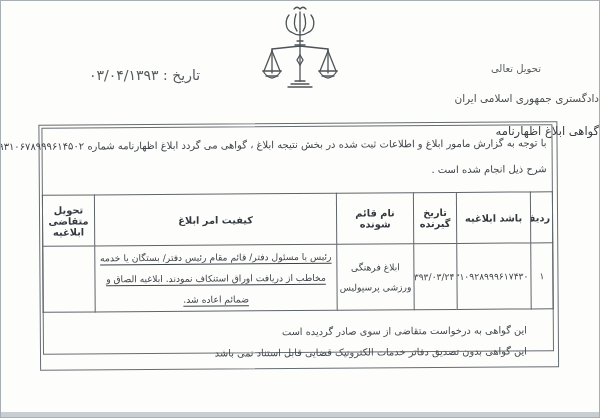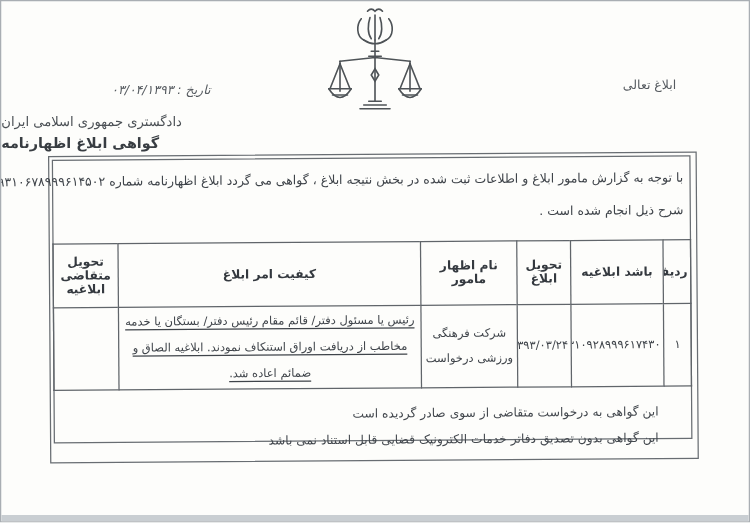--- a/index.html
+++ b/index.html
@@ -12,28 +12,28 @@
     overflow:hidden;
     font-family:"DejaVu Sans",sans-serif;
     color:#3f444a;
   }
   .bismillah{
     position:absolute;top:62px;right:58px;
     font-size:10px;color:#565b60;direction:rtl;
   }
   .doc-date{
     position:absolute;top:66px;left:88px;
-    font-size:10px;color:#565b60;direction:rtl;white-space:nowrap;font-style:italic;
+    font-size:14px;color:#565b60;direction:rtl;white-space:nowrap;
   }
   .header{
-    position:absolute;top:4px;left:0;right:0;text-align:left;
+    position:absolute;top:4px;left:0;right:0;text-align:right;
   }
   .emblem{display:block;margin:0 auto;}
   .org-name{font-size:10.5px;color:#4b5055;margin-top:1px;direction:rtl;}
-  .doc-title{font-size:11.5px;font-weight:bold;color:#383d42;margin-top:3px;direction:rtl;}
+  .doc-title{font-size:11.5px;font-weight:normal;color:#383d42;margin-top:20px;direction:rtl;}
   .doc-body{position:absolute;left:0;top:0;width:600px;height:418px;transform:rotate(-0.4deg);}
   .outer-frame{
     position:absolute;left:38px;top:122px;width:517px;height:244px;
     border:1px solid #686d72;
   }
   .inner-frame{
     position:absolute;left:41px;top:125px;width:509px;height:225px;
     border:1px solid #686d72;
     direction:rtl;
   }
@@ -69,21 +69,21 @@
   .scan-strip{
     position:absolute;left:0;right:0;bottom:0;height:5px;
     background:#c9ced2;
   }
 </style>
 </head>
 <body>
 
 <div class="page">
 
-  <div class="bismillah">ابلاغ تعالی</div>
+  <div class="bismillah">تحویل تعالی</div>
   <div class="doc-date">تاریخ : ۰۳/۰۴/۱۳۹۳</div>
 
   <div class="header">
     <svg class="emblem" width="80" height="86" viewBox="0 0 80 86" fill="none" stroke="#4e5357" stroke-width="1.3" stroke-linecap="round">
 
       <path d="M34,4 q3,-3.5 6,0 q3,-3.5 6,0"></path>
       <path d="M29,10 C25,15 25,24 31,27"></path>
       <path d="M36,9 C34,15 34,22 37,26"></path>
       <path d="M40,7 L40,27"></path>
       <path d="M44,9 C46,15 46,22 43,26"></path>
@@ -137,32 +137,32 @@
             <col style="width:74px">
             <col style="width:43px">
           <col style="width:77px">
             <col>
             <col style="width:52px">
         </colgroup>
         <thead>
           <tr>
             <th class="c-radif">ردیف</th>
             <th>باشد ابلاغیه</th>
-            <th>تحویل ابلاغ</th>
-            <th>نام اظهار مامور</th>
+            <th>تاریخ گیرنده</th>
+            <th>نام قائم شونده</th>
             <th>کیفیت امر ابلاغ</th>
             <th>تحویل متقاضی ابلاغیه</th>
           </tr>
         </thead>
         <tbody>
           <tr>
             <td>۱</td>
             <td class="c-num">۹۳۱۰۹۲۸۹۹۹۶۱۷۴۳۰</td>
             <td class="c-date">۱۳۹۳/۰۳/۲۴</td>
-            <td class="c-name">شرکت فرهنگی ورزشی درخواست</td>
+            <td class="c-name">ابلاغ فرهنگی ورزشی پرسپولیس</td>
             <td class="c-quality">رئیس یا مسئول دفتر/ قائم مقام رئیس دفتر/ بستگان یا خدمه مخاطب از دریافت اوراق استنکاف نمودند. ابلاغیه الصاق و ضمائم اعاده شد.</td>
             <td></td>
           </tr>
         </tbody>
       </table>
 
       <div class="notes">
         <div class="note-line">این گواهی به درخواست متقاضی از سوی صادر گردیده است</div>
         <div class="note-line">این گواهی بدون تصدیق دفاتر خدمات الکترونیک قضایی قابل استناد نمی باشد</div>
       </div>

